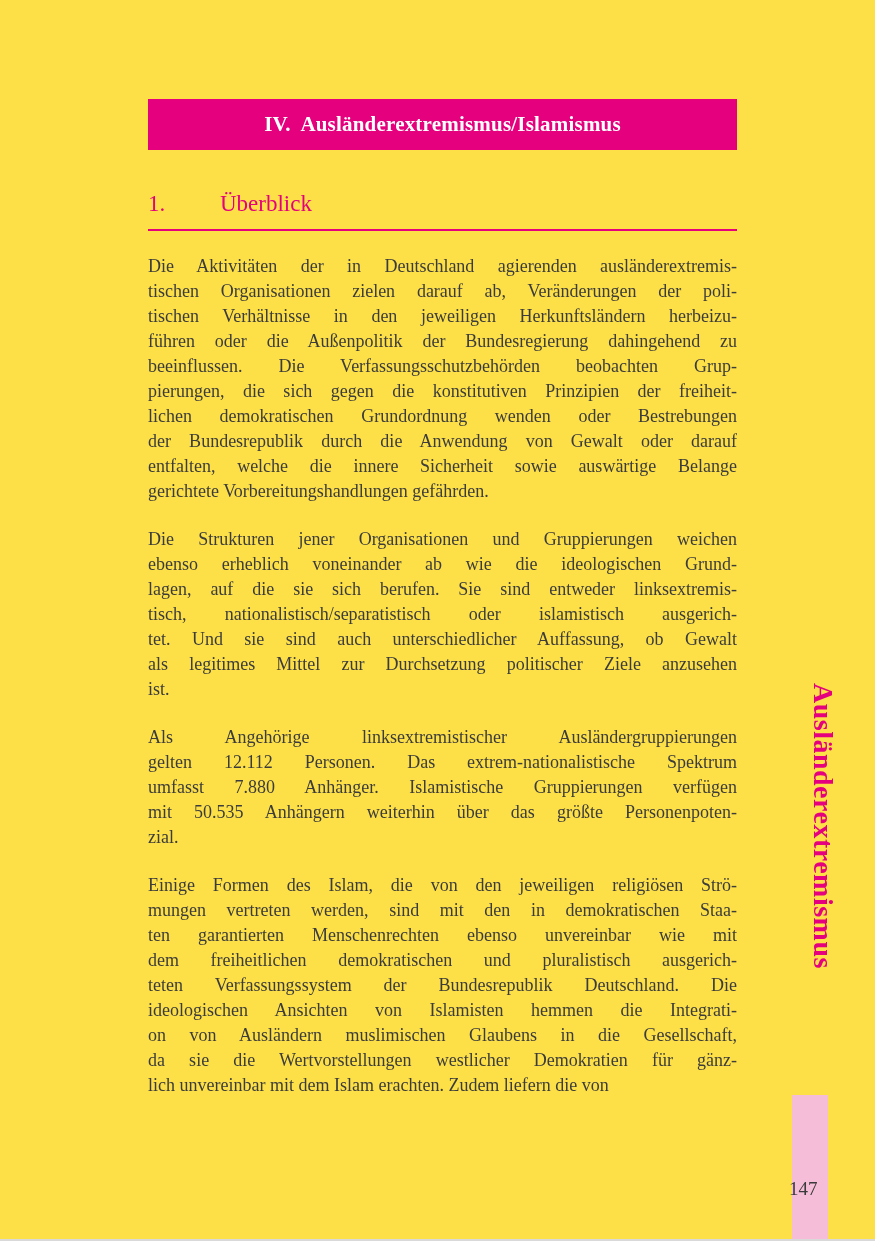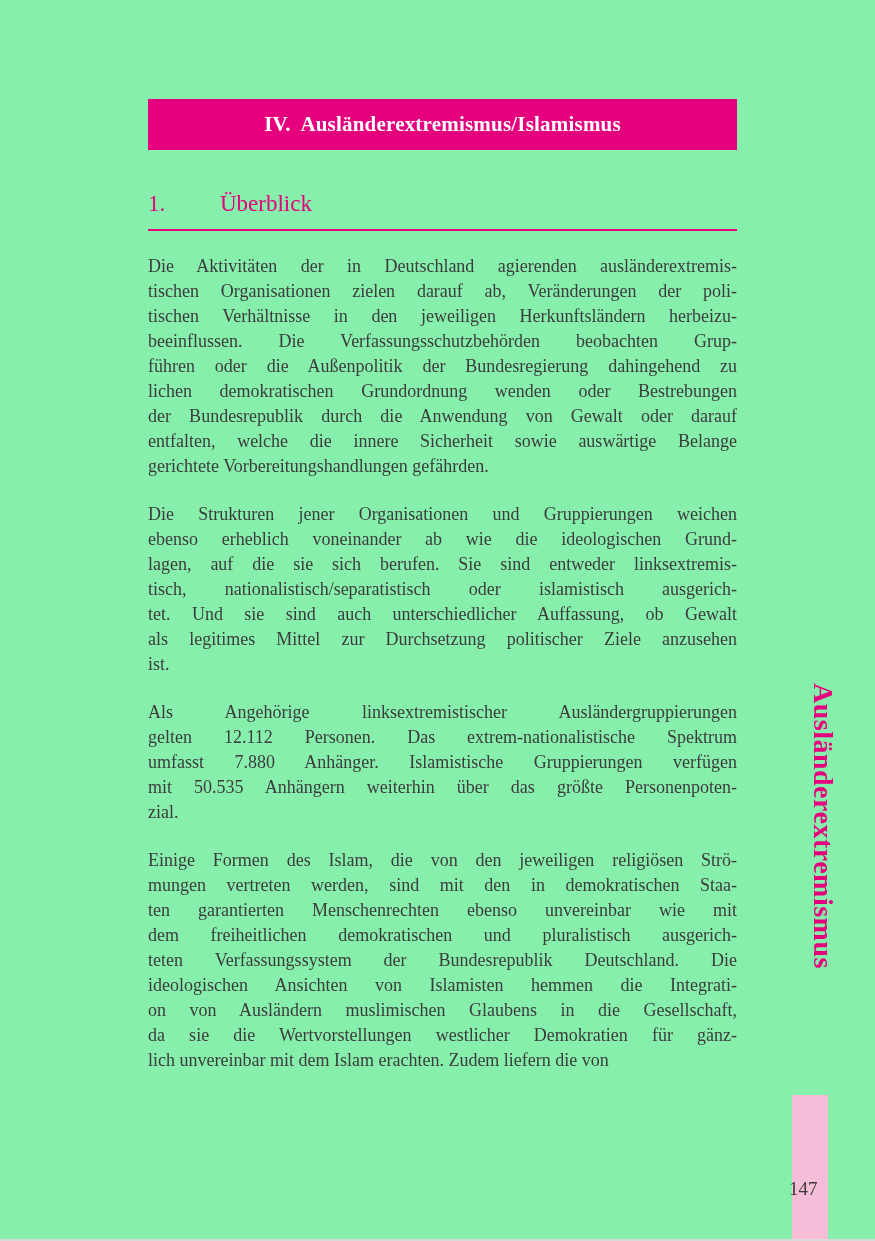--- a/index.html
+++ b/index.html
@@ -5,21 +5,21 @@
   * { margin: 0; padding: 0; box-sizing: border-box; }
   html, body { background: #ffffff; }
   body {
     font-family: "Liberation Serif", "DejaVu Serif", serif;
     -webkit-font-smoothing: antialiased;
   }
   .page {
     position: relative;
     width: 875px;
     height: 1241px;
-    background: #86efac;
+    background: #fde047;
     overflow: hidden;
     border-bottom: 2px solid #d9d9d9;
   }
 
   
   .banner {
     position: absolute;
     left: 148px;
     top: 99px;
     width: 589px;
@@ -116,22 +116,23 @@
 
   <div class="section-heading">
     <span class="section-number">1.</span><span class="section-title">Überblick</span>
   </div>
 
   <div class="body-text">
       <div class="paragraph">
         <div class="line">Die Aktivitäten der in Deutschland agierenden ausländerextremis-</div>
         <div class="line">tischen Organisationen zielen darauf ab, Veränderungen der poli-</div>
         <div class="line">tischen Verhältnisse in den jeweiligen Herkunftsländern herbeizu-</div>
+        <div class="line">führen oder die Außenpolitik der Bundesregierung dahingehend zu</div>
         <div class="line">beeinflussen. Die Verfassungsschutzbehörden beobachten Grup-</div>
-        <div class="line">führen oder die Außenpolitik der Bundesregierung dahingehend zu</div>
+        <div class="line">pierungen, die sich gegen die konstitutiven Prinzipien der freiheit-</div>
         <div class="line">lichen demokratischen Grundordnung wenden oder Bestrebungen</div>
         <div class="line">der Bundesrepublik durch die Anwendung von Gewalt oder darauf</div>
         <div class="line">entfalten, welche die innere Sicherheit sowie auswärtige Belange</div>
         <div class="line last">gerichtete Vorbereitungshandlungen gefährden.</div>
       </div>
       <div class="paragraph">
         <div class="line">Die Strukturen jener Organisationen und Gruppierungen weichen</div>
         <div class="line">ebenso erheblich voneinander ab wie die ideologischen Grund-</div>
         <div class="line">lagen, auf die sie sich berufen. Sie sind entweder linksextremis-</div>
         <div class="line">tisch, nationalistisch/separatistisch oder islamistisch ausgerich-</div>

